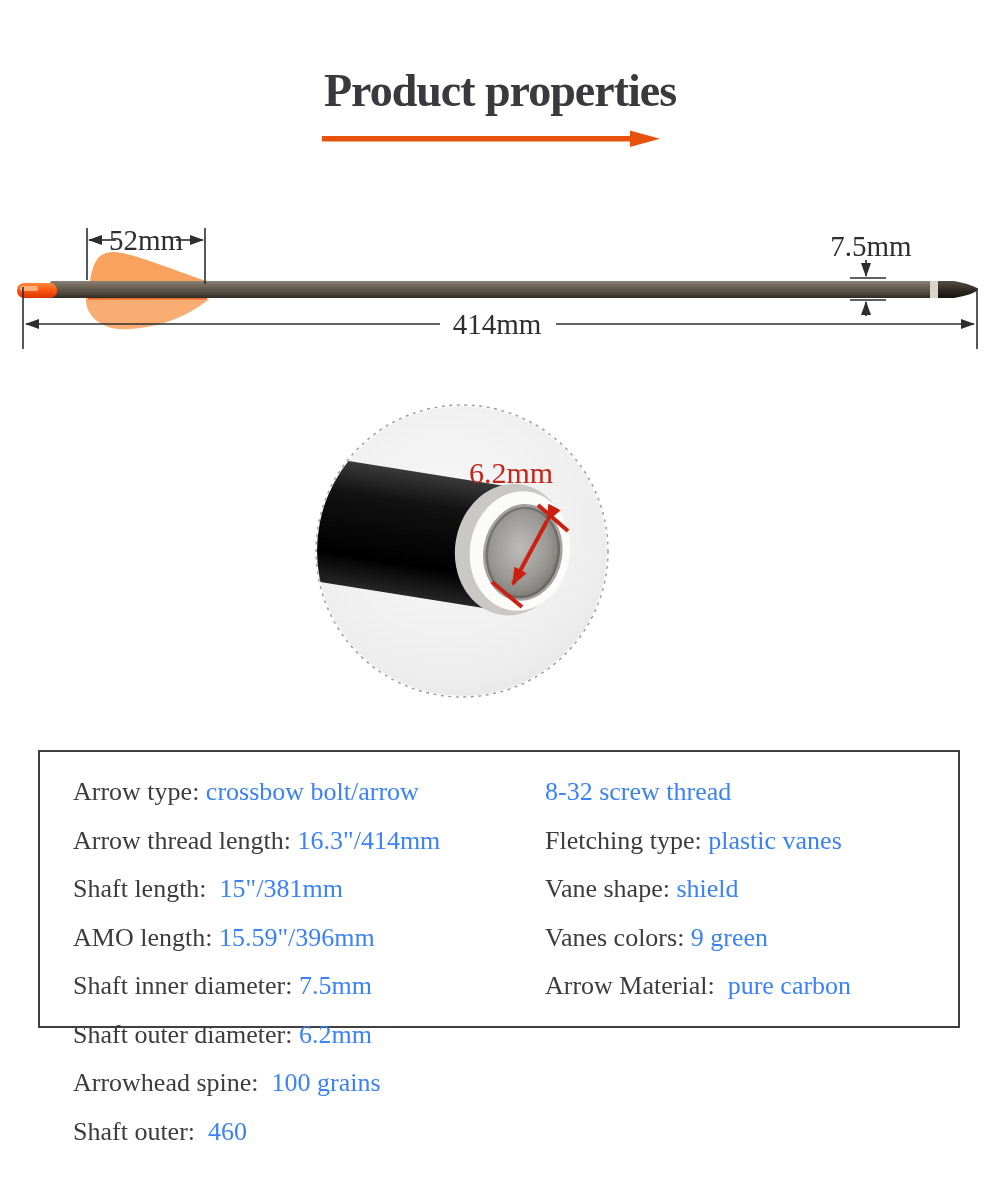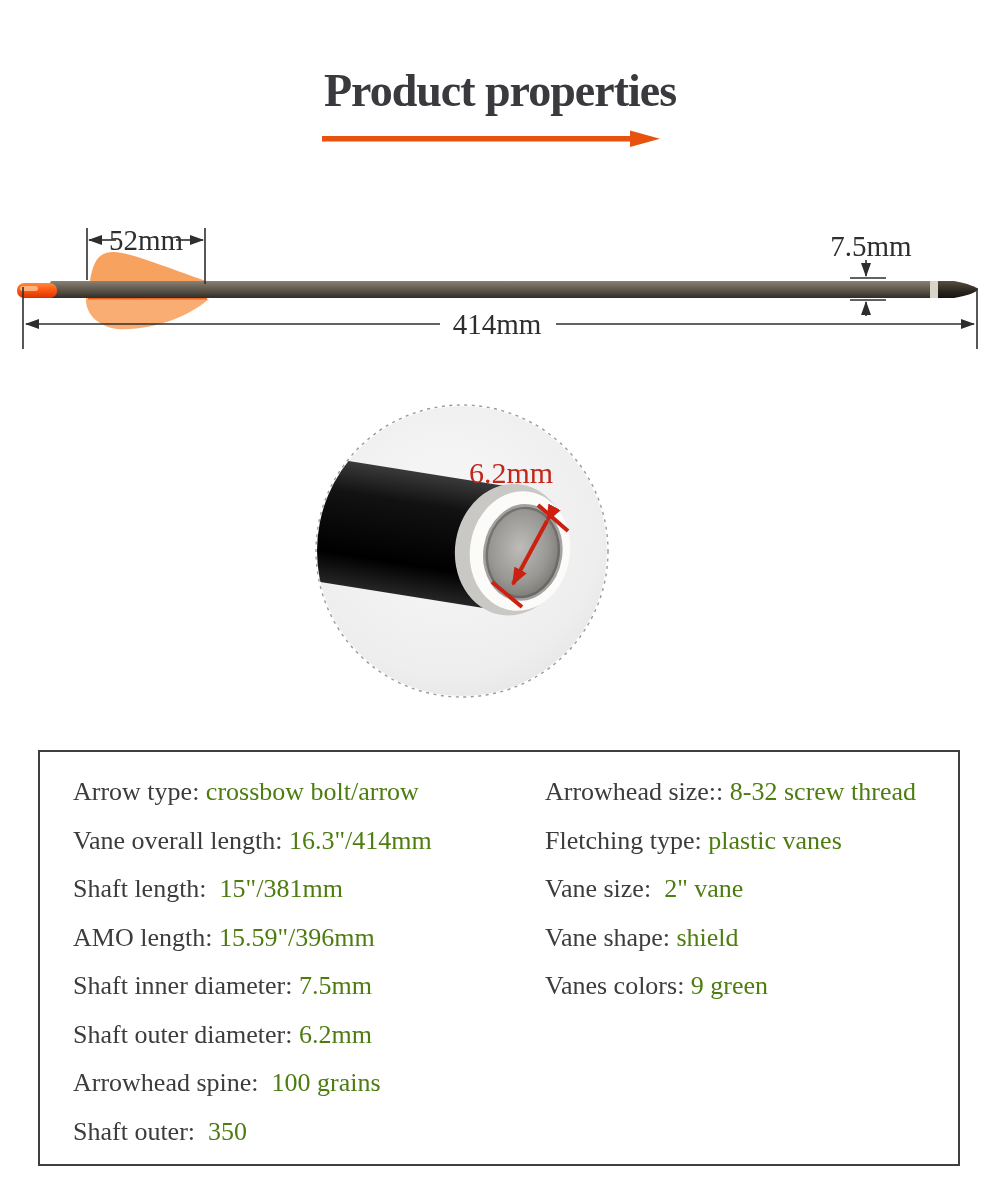--- a/index.html
+++ b/index.html
@@ -15,29 +15,29 @@
   .title-arrow{position:absolute;top:128px;left:320px;}
   
   .arrow-diagram{position:absolute;top:210px;left:0;}
   .dim-text{font-family:"Liberation Serif","DejaVu Serif",serif;font-size:29px;fill:#2e2e2e;}
   .dim-line{stroke:#2e2e2e;stroke-width:1.6;fill:none;}
   
   .detail-circle{position:absolute;top:400px;left:300px;}
   .red-text{font-family:"Liberation Serif","DejaVu Serif",serif;font-size:30px;fill:#c1271b;}
   
   .spec-table{
-    position:absolute;top:750px;left:38px;width:922px;height:416px;
+    position:absolute;top:750px;left:38px;width:922px;height:278px;
     border:2px solid #3f3f3f;background:#fff;box-sizing:border-box;
   }
   .spec-col{position:absolute;top:16px;}
   .spec-col.left{left:33px;}
   .spec-col.right{left:505px;}
   .row{height:48.5px;display:flex;align-items:center;white-space:pre;font-size:26px;}
   .lbl{color:#3c3c3c;}
-  .val{color:#4d7c0f;}
+  .val{color:#3b82f6;}
 </style>
 </head>
 <body>
 
 <div class="page">
 
   <h1 class="title">Product properties</h1>
 
   <svg class="title-arrow" width="344" height="22" viewBox="0 0 344 22">
     <rect x="2" y="8" width="312" height="5.5" fill="#e7530f"></rect>
@@ -139,30 +139,30 @@
     </g>
 
     <circle cx="462" cy="551" r="146" fill="none" stroke="#9b9b9b" stroke-width="1.4" stroke-dasharray="3 4.5"></circle>
 
     <text class="red-text" x="511" y="483" text-anchor="middle">6.2mm</text>
   </svg>
 
   <div class="spec-table">
     <div class="spec-col left">
       <div class="row"><span class="lbl">Arrow type: </span><span class="val">crossbow bolt/arrow</span></div>
-      <div class="row"><span class="lbl">Vane overall length: </span><span class="val">16.3"/414mm</span></div>
+      <div class="row"><span class="lbl">Arrow thread length: </span><span class="val">16.3"/414mm</span></div>
       <div class="row"><span class="lbl">Shaft length:  </span><span class="val">15"/381mm</span></div>
       <div class="row"><span class="lbl">AMO length: </span><span class="val">15.59"/396mm</span></div>
       <div class="row"><span class="lbl">Shaft inner diameter: </span><span class="val">7.5mm</span></div>
       <div class="row"><span class="lbl">Shaft outer diameter: </span><span class="val">6.2mm</span></div>
       <div class="row"><span class="lbl">Arrowhead spine:  </span><span class="val">100 grains</span></div>
-      <div class="row"><span class="lbl">Shaft outer:  </span><span class="val">350</span></div>
+      <div class="row"><span class="lbl">Shaft outer:  </span><span class="val">460</span></div>
     </div>
     <div class="spec-col right">
-      <div class="row"><span class="lbl">Arrowhead size:: </span><span class="val">8-32 screw thread</span></div>
+      <div class="row"><span class="val">8-32 screw thread</span></div>
       <div class="row"><span class="lbl">Fletching type: </span><span class="val">plastic vanes</span></div>
-      <div class="row"><span class="lbl">Vane size:  </span><span class="val">2" vane</span></div>
       <div class="row"><span class="lbl">Vane shape: </span><span class="val">shield</span></div>
       <div class="row"><span class="lbl">Vanes colors: </span><span class="val">9 green</span></div>
+      <div class="row"><span class="lbl">Arrow Material:  </span><span class="val">pure carbon</span></div>
     </div>
   </div>
 
 </div>
 
 </body></html>

